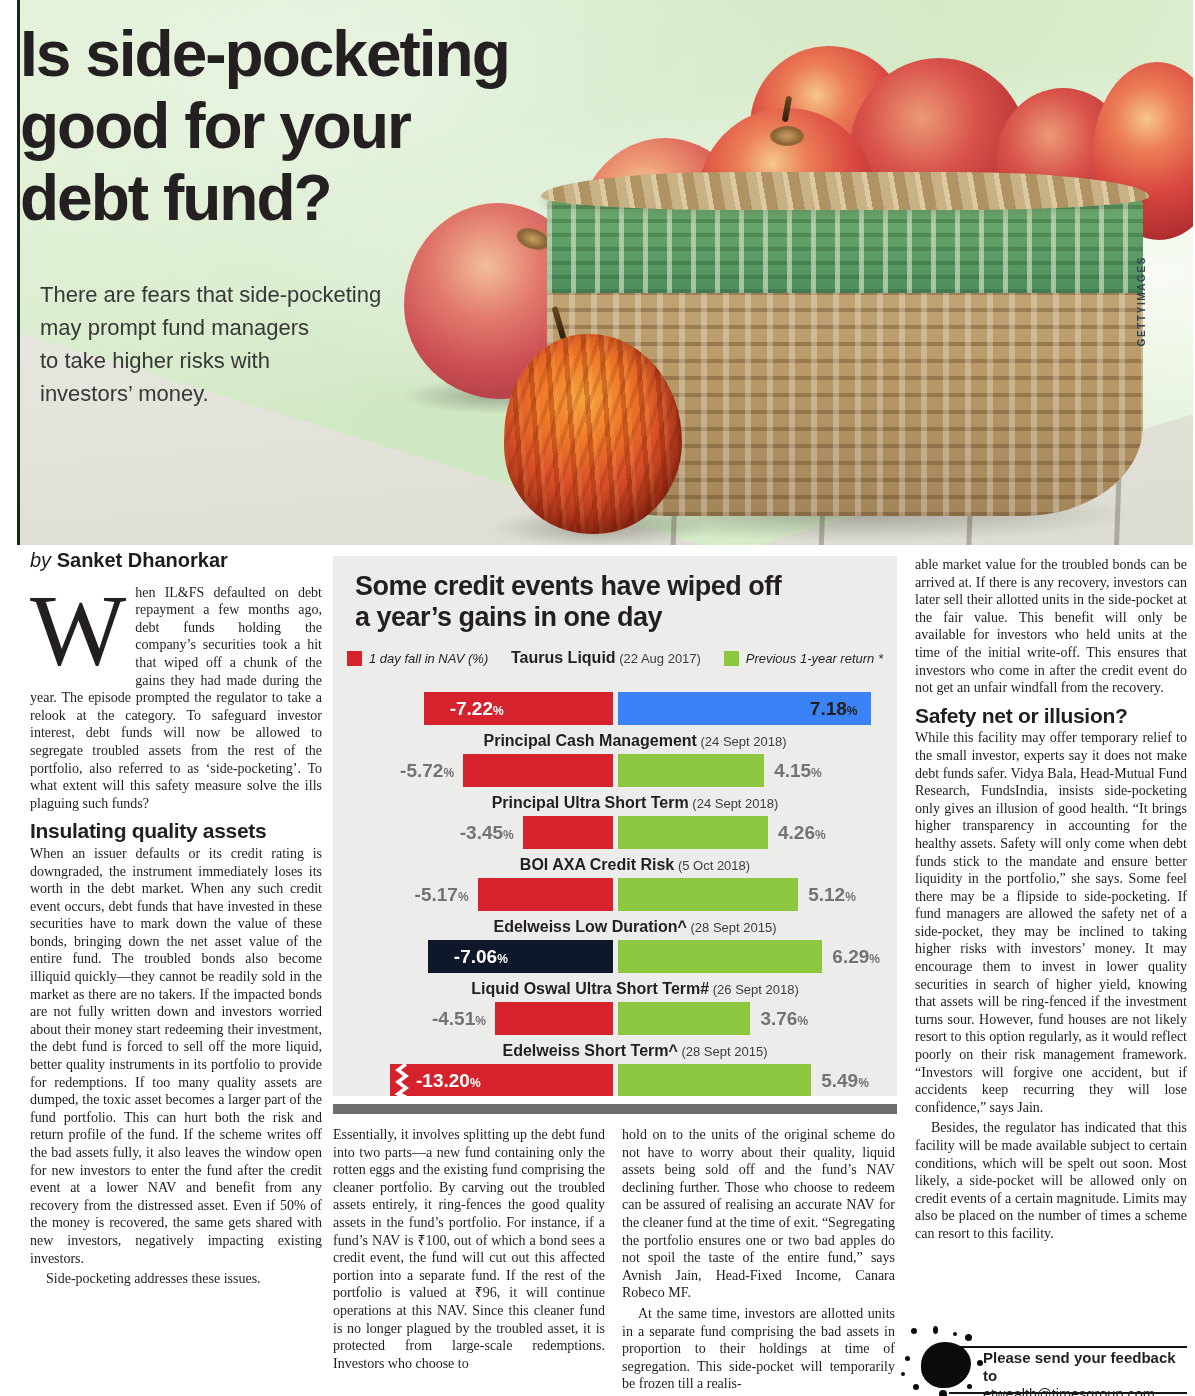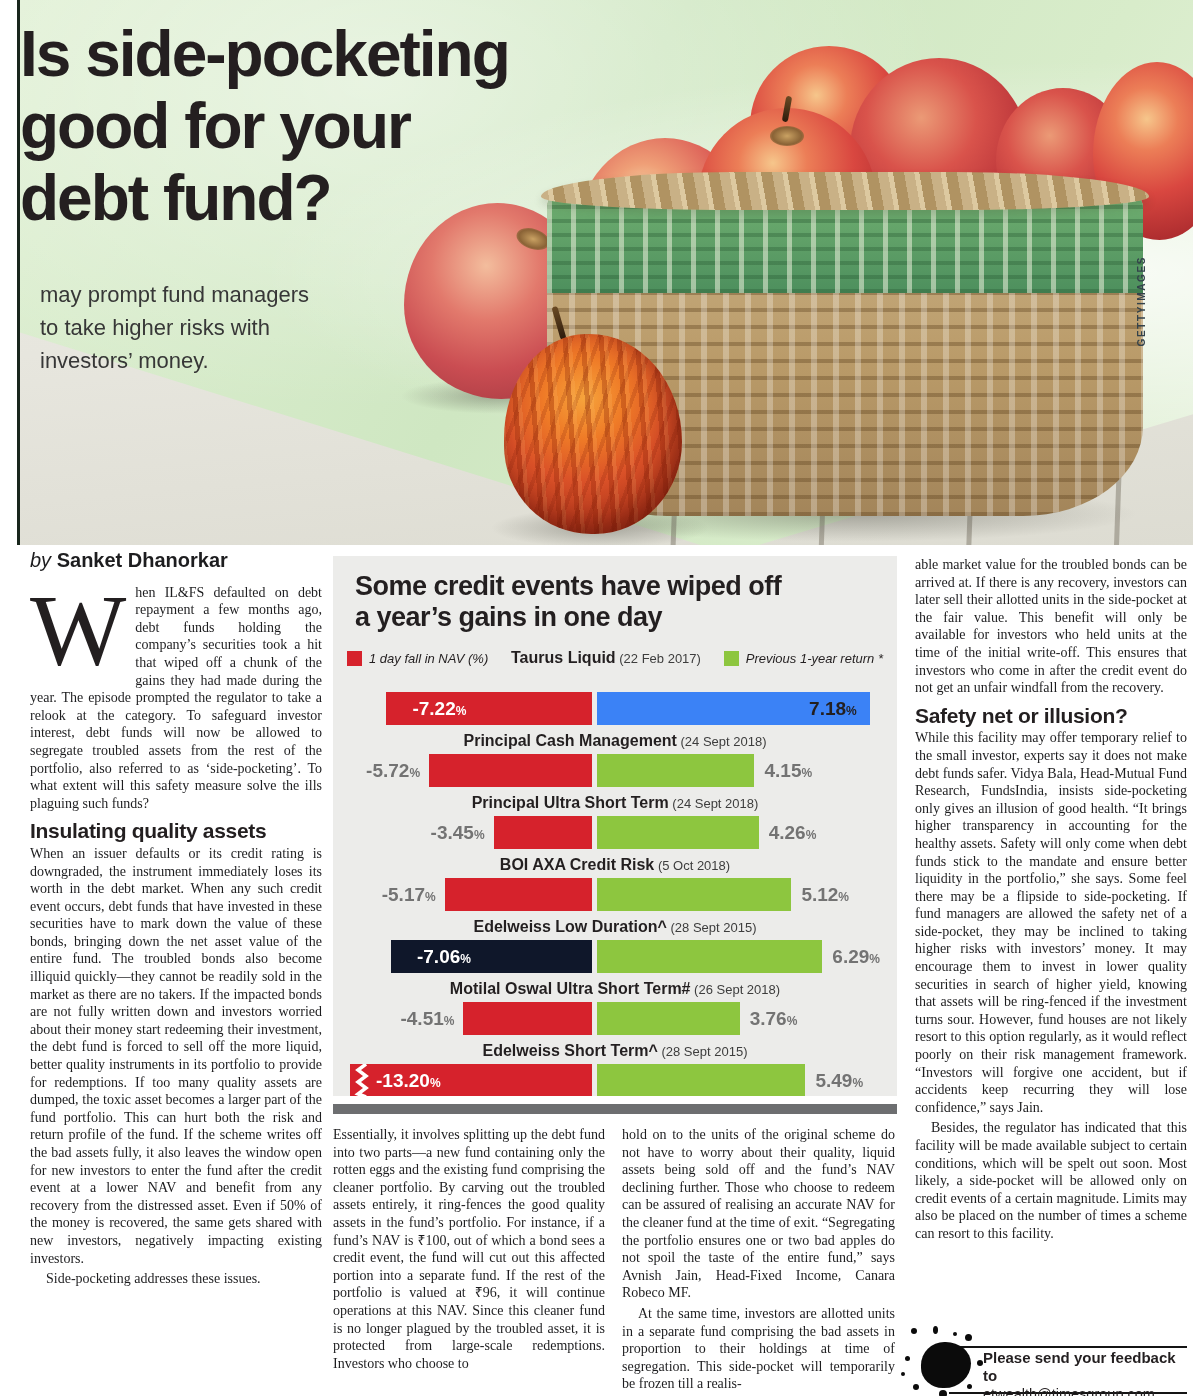--- a/index.html
+++ b/index.html
@@ -77,21 +77,21 @@
   .chart{position:absolute;left:333px;top:556px;width:564px;height:540px;background:#edEDeb;
          background:#ececea;overflow:hidden;}
   .chart-title{font-size:27px;font-weight:800;letter-spacing:-0.5px;line-height:31px;
                padding:15px 22px 0;color:#231f20;}
   .legend-row{display:flex;align-items:center;padding:0 14px;margin:12px 0 4px;}
   .legend{display:flex;align-items:center;font-size:13px;white-space:nowrap;font-style:italic;}
   .swatch{width:15px;height:15px;margin-right:7px;}
   .swatch.red{background:#d6222c;}
   .swatch.green{background:#8dc63f;}
   .legend-center{flex:1;text-align:center;}
-  .chart-rows{padding:17px;}
+  .chart-rows{padding:17px;margin-left:40px;}
   .row-name{text-align:center;font-size:15px;margin:4px 0 4px;color:#231f20;}
   .row-name .fund{font-weight:bold;font-size:16px;}
   .row-name .date{font-size:13px;color:#3d3d3d;}
   .bar-pair{display:flex;height:33px;margin-bottom:7px;}
   .half{position:relative;display:flex;align-items:center;}
   .half.left{width:45.6%;justify-content:flex-end;}
   .half.right{flex:1;justify-content:flex-start;}
   .cgap{width:5px;}
   .bar{height:33px;position:relative;}
   .bar.red{background:#d6222c;}
@@ -157,20 +157,21 @@
     <div class="rotten"></div>
 
     <div class="getty">GETTYIMAGES</div>
 
     <div class="hero-title">
       <div>Is side-pocketing</div>
       <div>good for your</div>
       <div>debt fund?</div>
     </div>
     <div class="hero-sub">
+      <div>There are fears that side-pocketing</div>
       <div>may prompt fund managers</div>
       <div>to take higher risks with</div>
       <div>investors’ money.</div>
     </div>
   </div>
 
   <div class="col col1">
     <div class="byline">
       <span class="by">by</span>
       <span class="author">Sanket Dhanorkar</span>
@@ -185,21 +186,21 @@
     <div class="chart-title">
       <div>Some credit events have wiped off</div>
       <div>a year’s gains in one day</div>
     </div>
     <div class="legend-row">
       <div class="legend">
         <span class="swatch red" style="background: rgb(214, 34, 44);"></span>
         <span>1 day fall in NAV (%)</span>
       </div>
       <div class="legend-center">
-          <div class="row-name"><span class="fund">Taurus Liquid</span><span class="date"> (22 Feb 2017)</span></div>
+          <div class="row-name"><span class="fund">Taurus Liquid</span><span class="date"> (22 Aug 2017)</span></div>
         </div>
       <div class="legend">
         <span class="swatch green" style="background: rgb(141, 198, 63);"></span>
         <span>Previous 1-year return *</span>
       </div>
     </div>
     <div class="chart-rows">
         <div class="bar-pair">
           <div class="half left">
             <div class="bar red" style="width: 84.9412%; background: rgb(214, 34, 44);">
@@ -255,21 +256,21 @@
             <div class="bar red" style="width: 83.0588%; background: #0f172a;">
               <span class="vlabel inside in-left">-7.06<small>%</small></span>
             </div>
           </div>
           <div class="cgap"></div>
           <div class="half right">
             <div class="bar green" style="width: 84.4295%; background: rgb(141, 198, 63);"></div>
             <span class="vlabel out-right">6.29<small>%</small></span>
           </div>
         </div>
-        <div class="row-name"><span class="fund">Motilal Oswal Ultra Short Term#</span><span class="date"> (26 Sept 2018)</span></div>
+        <div class="row-name"><span class="fund">Liquid Oswal Ultra Short Term#</span><span class="date"> (26 Sept 2018)</span></div>
         <div class="bar-pair">
           <div class="half left">
             <span class="vlabel out-left">-4.51<small>%</small></span>
             <div class="bar red" style="width: 53.0588%; background: rgb(214, 34, 44);"></div>
           </div>
           <div class="cgap"></div>
           <div class="half right">
             <div class="bar green" style="width: 50.4698%; background: rgb(141, 198, 63);"></div>
             <span class="vlabel out-right">3.76<small>%</small></span>
           </div>

